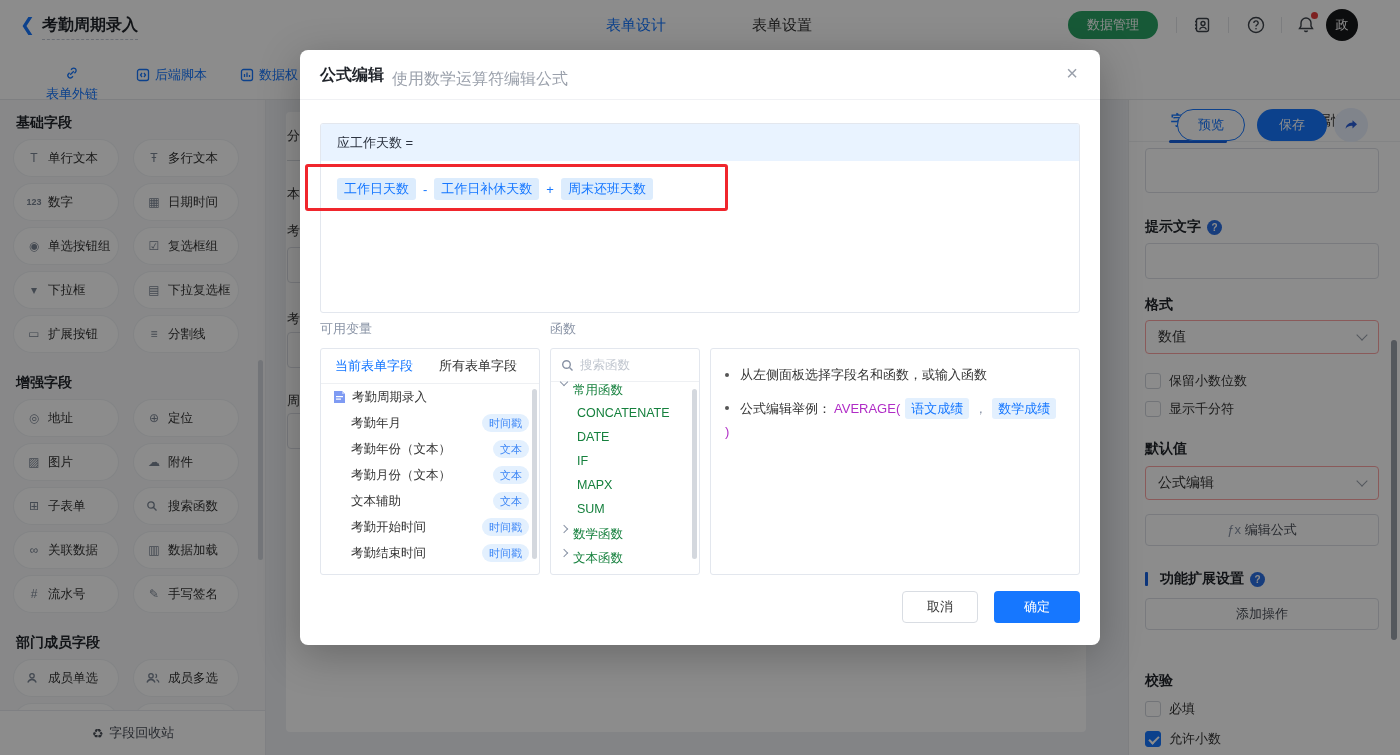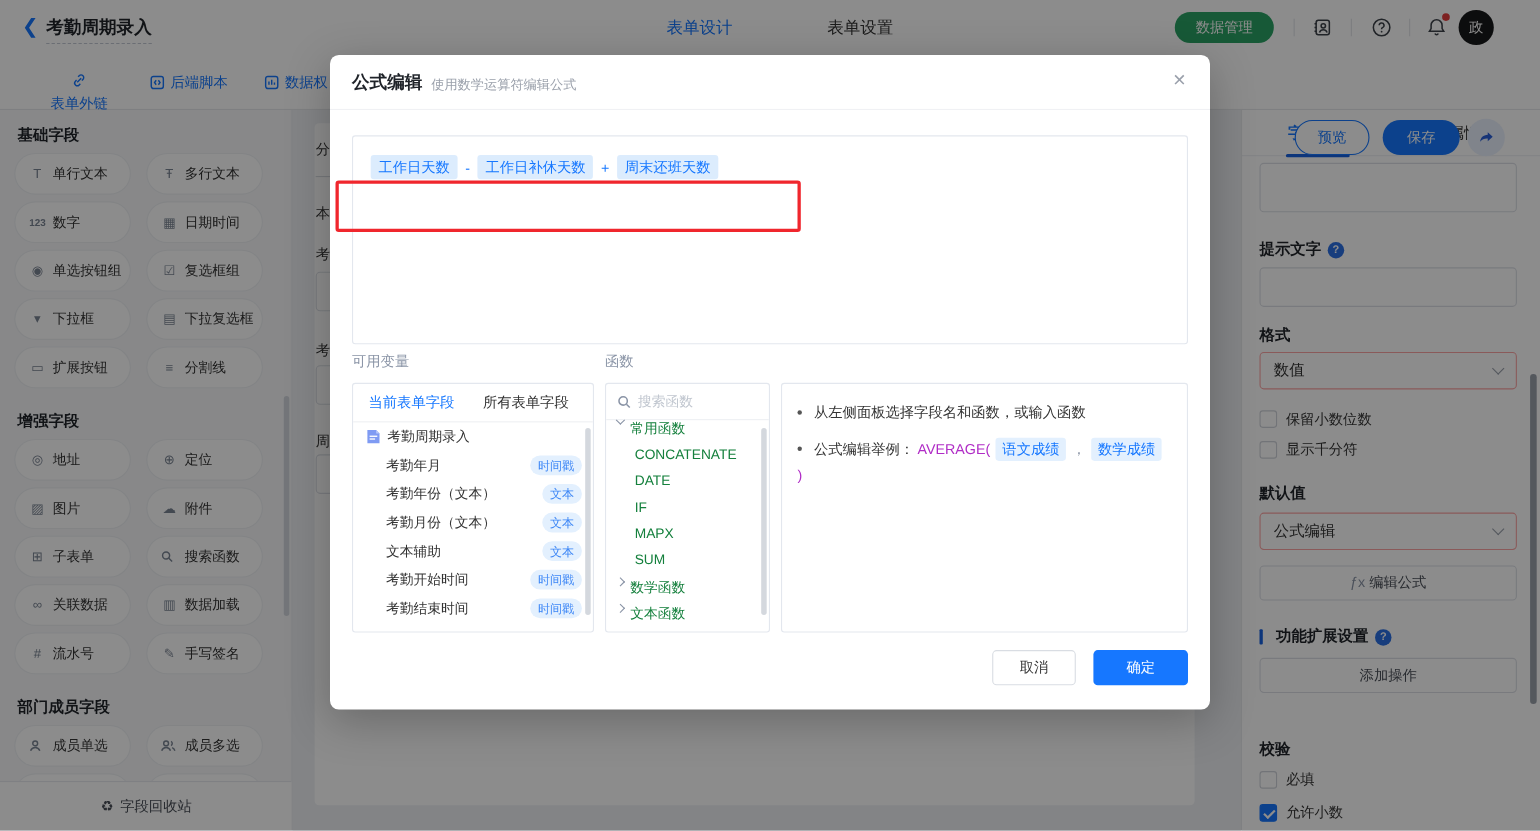--- a/index.html
+++ b/index.html
@@ -64,21 +64,21 @@
   .cb.checked::after { content:""; position:absolute; left:5px; top:1.5px; width:4px; height:8px; border:solid #fff; border-width:0 2px 2px 0; transform:rotate(45deg); }
   .blue-bar { width:3px; height:14px; background:#1761e0; display:inline-block; margin-right:6px; border-radius:1px; }
   .r-scroll { position:absolute; left:1391px; top:100px; width:6px; height:655px; z-index:2; }
   .r-thumb { position:absolute; left:0; top:240px; width:6px; height:300px; background:#9aa0aa; border-radius:3px; }
 
   
   .overlay { position:absolute; inset:0; background:rgba(0,0,0,0.45); z-index:10; }
   .modal { position:absolute; left:300px; top:50px; width:800px; height:595px; background:#fff; border-radius:8px; z-index:20; box-shadow:0 10px 40px rgba(0,0,0,.25); }
   .m-head { position:absolute; left:0; top:0; width:800px; height:50px; border-bottom:1px solid #f0f1f4; }
   .m-title { position:absolute; left:20px; top:15px; font-size:16px; font-weight:bold; color:#1f2329; }
-  .m-sub { position:absolute; left:92px; top:19px; font-size:12px; color:#9aa0ab; }
+  .m-sub { position:absolute; left:92px; top:19px; font-size:16px; color:#9aa0ab; }
   .m-close { position:absolute; right:22px; top:13px; font-size:20px; color:#9aa0ab; cursor:pointer; line-height:1; }
   .formula-box { position:absolute; left:20px; top:73px; width:760px; height:190px; border:1px solid #e3e7ee; border-radius:3px; overflow:hidden; }
   .formula-target { height:37px; background:#e9f3ff; display:flex; align-items:center; padding-left:16px; font-size:13px; color:#2c3340; }
   .formula-body { padding:17px 16px; display:flex; align-items:center; gap:7px; flex-wrap:wrap; }
   .token { background:#dcecfd; color:#1677ff; padding:2px 7px; border-radius:3px; font-size:13px; cursor:pointer; }
   .op { color:#1677ff; font-size:13px; }
   .annotation { position:absolute; left:305px; top:164px; width:423px; height:47px; border:3px solid #f0262d; border-radius:3px; z-index:30; pointer-events:none; }
 
   .panel-label { position:absolute; font-size:13px; color:#8a94a6; }
   .mini-panel { position:absolute; top:298px; border:1px solid #e3e7ee; border-radius:3px; background:#fff; height:227px; overflow:hidden; }
@@ -376,20 +376,21 @@
   <div class="overlay"></div>
 
   <div class="modal">
     <div class="m-head">
       <span class="m-title">公式编辑</span>
       <span class="m-sub">使用数学运算符编辑公式</span>
       <span class="m-close">×</span>
     </div>
 
     <div class="formula-box">
+      <div class="formula-target">应工作天数 =</div>
       <div class="formula-body">
         <span class="token">工作日天数</span>
         <span class="op">-</span>
         <span class="token">工作日补休天数</span>
         <span class="op">+</span>
         <span class="token">周末还班天数</span>
       </div>
     </div>
 
     <span class="panel-label" style="left:20px; top:270px;">可用变量</span>

